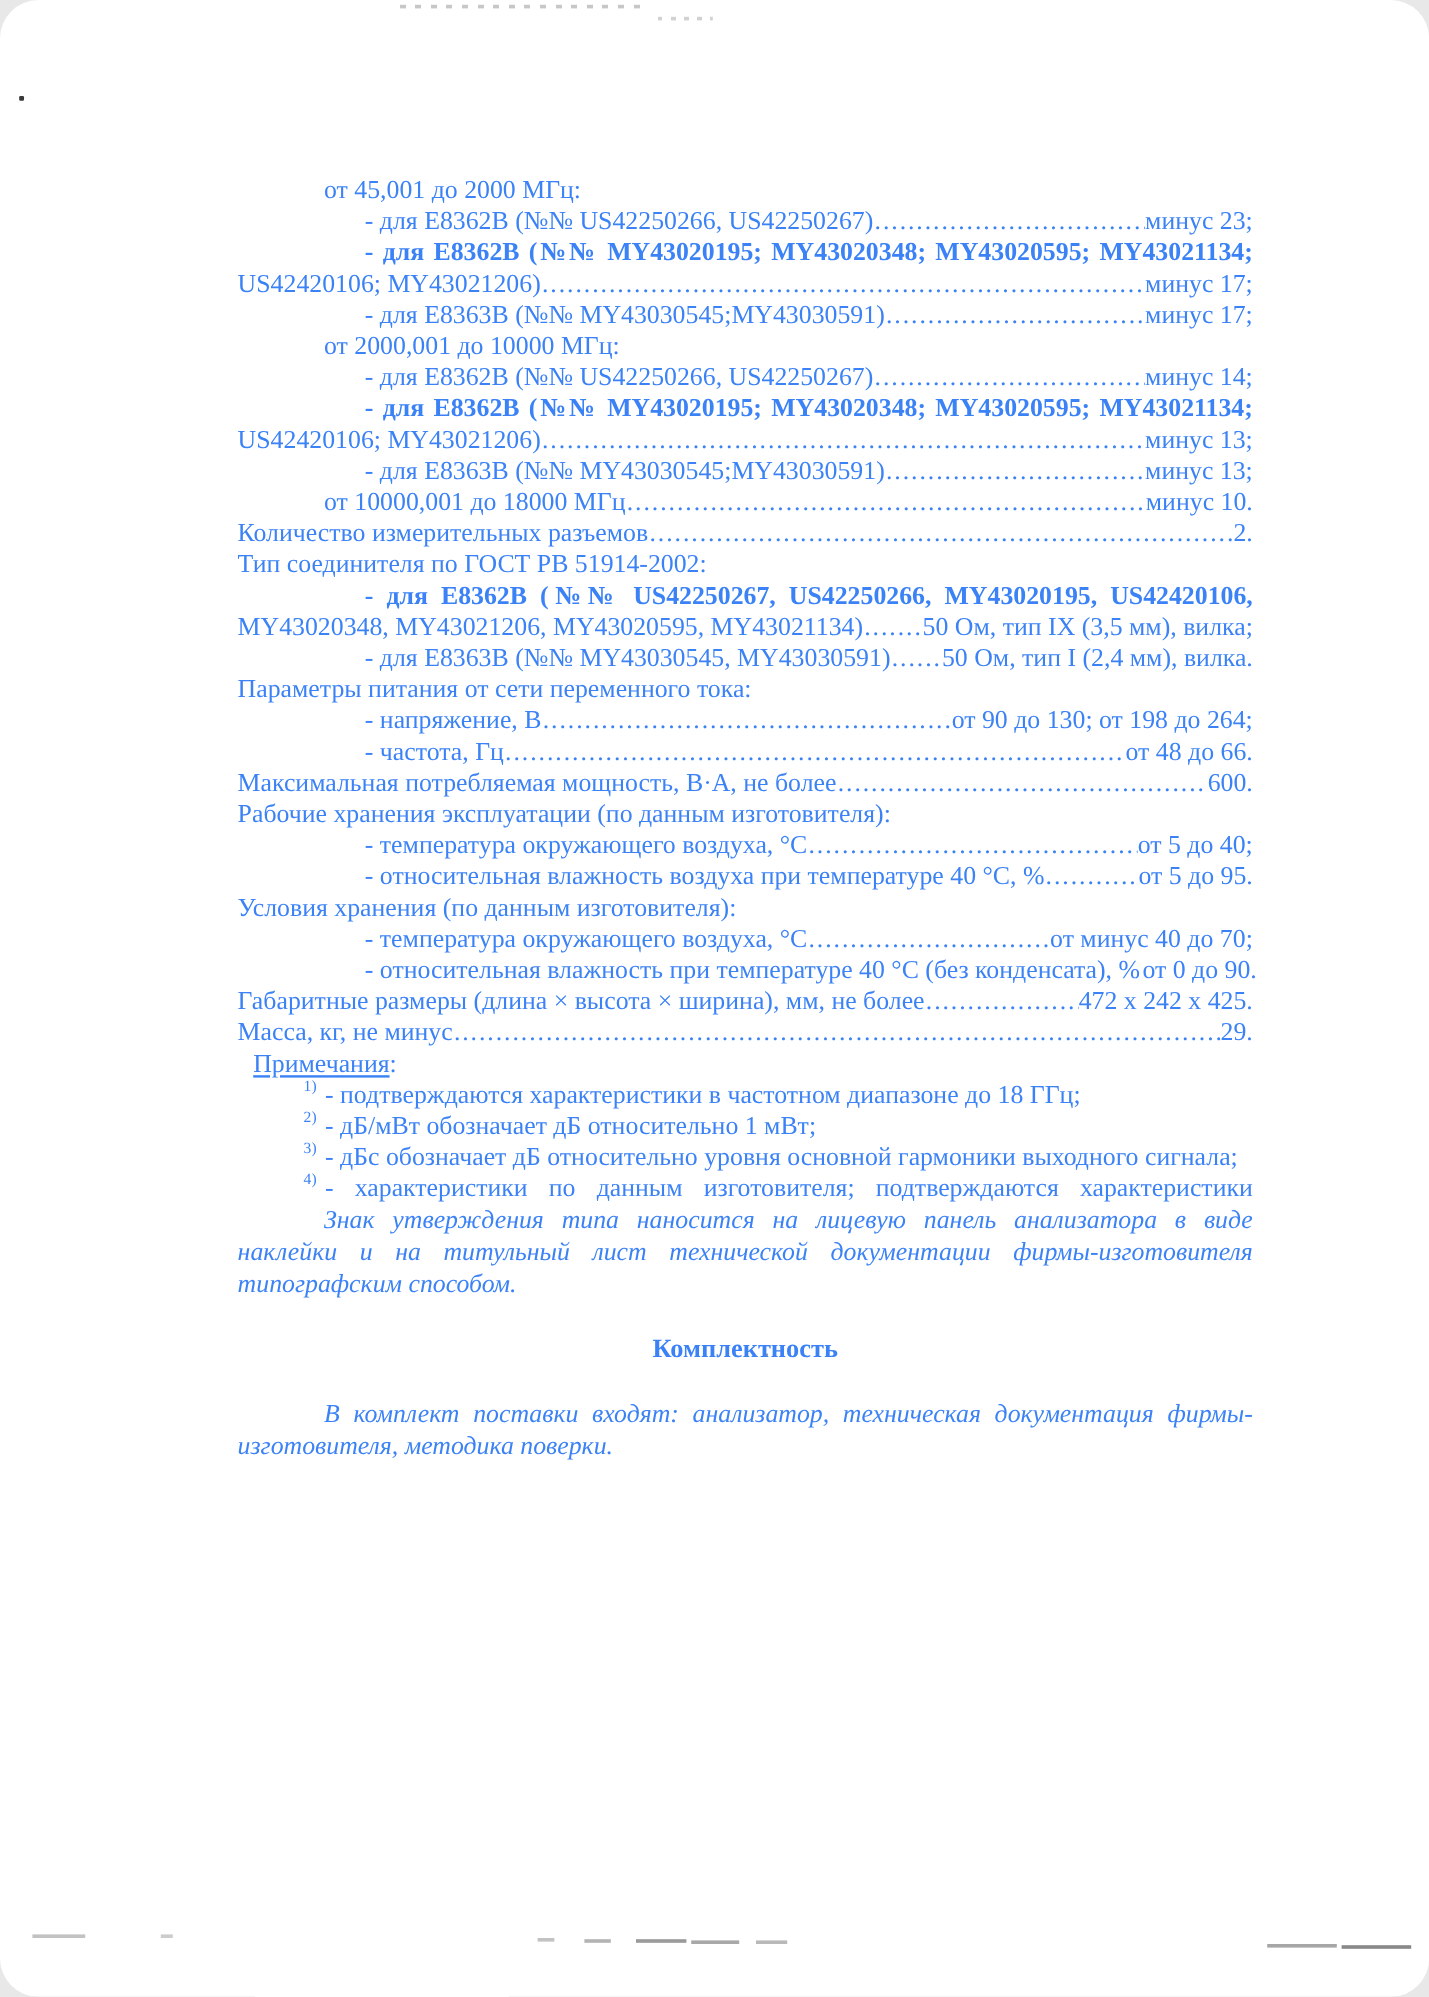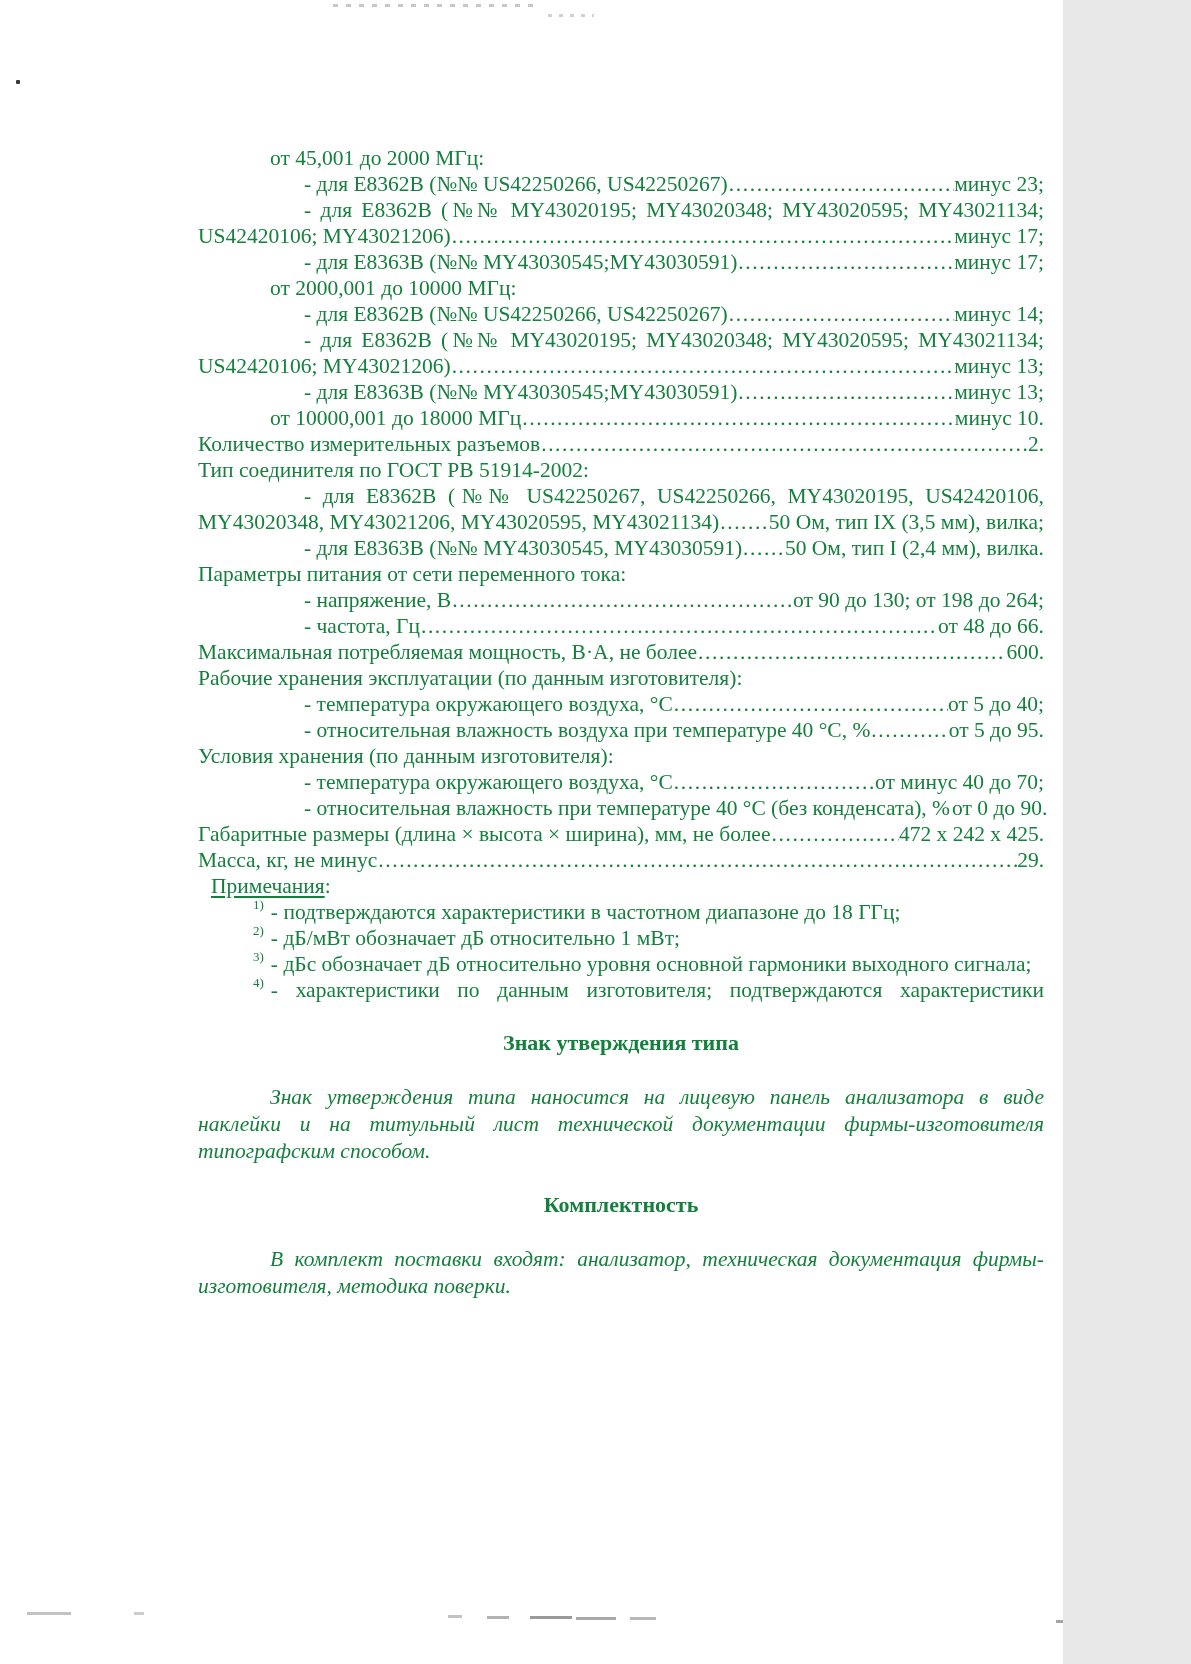--- a/index.html
+++ b/index.html
@@ -1,37 +1,38 @@
 <!DOCTYPE html>
 <html lang="ru"><head>
 <meta charset="utf-8">
 <style>
   html,body{margin:0;padding:0;background:#e8e8e8;}
   .page{
     position:relative;
-    width:1063px;height:1664px;
+    width:1191px;height:1664px;
     background:#ffffff;
     overflow:hidden;
     font-family:"Liberation Serif","DejaVu Serif",serif;
     font-size:21.5px;
     line-height:26px;
-    color:#15803d;
+    color:#3b82f6;
+    border-radius:32px;
   }
   .content{
     position:absolute;
     left:198px;top:145px;
     width:846px;
   }
   p{margin:0;}
   
   .ln{display:flex;align-items:baseline;}
   .ln .txt{white-space:pre;}
   .ind1{padding-left:72px;}
   .ind2{padding-left:106px;}
-  .ln.just{display:block;text-align:justify;text-align-last:justify;}
+  .ln.just{display:block;text-align:justify;text-align-last:justify;font-weight:bold;}
   .ln.just .txt{white-space:normal;}
   .dots{
     flex:1 1 auto;min-width:0;overflow:hidden;white-space:nowrap;
     letter-spacing:1.6px;padding:0 1px;
   }
   .val{white-space:pre;text-align:right;}
   
   .u{text-decoration:underline;text-underline-offset:3px;margin-left:13px;}
   .note{padding-left:55px;}
   .note.just{text-align:justify;text-align-last:justify;}
@@ -214,20 +215,19 @@
 
     <div>
         <p class="note"><sup>1)</sup><span class="ntxt">- подтверждаются характеристики в частотном диапазоне до 18 ГГц;</span></p>
         <p class="note"><sup>2)</sup><span class="ntxt">- дБ/мВт обозначает дБ относительно 1 мВт;</span></p>
         <p class="note"><sup>3)</sup><span class="ntxt">- дБс обозначает дБ относительно уровня основной гармоники выходного сигнала;</span></p>
         <p class="note just"><sup>4)</sup><span class="ntxt">- характеристики по данным изготовителя; подтверждаются характеристики</span></p>
       </div>
 
 
     <div>
-        <h2>Знак утверждения типа</h2>
         <p class="para">Знак утверждения типа наносится на лицевую панель анализатора в виде наклейки и на титульный лист технической документации фирмы-изготовителя типографским способом.</p>
         <h2>Комплектность</h2>
         <p class="para">В комплект поставки входят: анализатор, техническая документация фирмы-изготовителя, методика поверки.</p>
       </div>
 
   </div>
 </div>
 
 </body></html>

